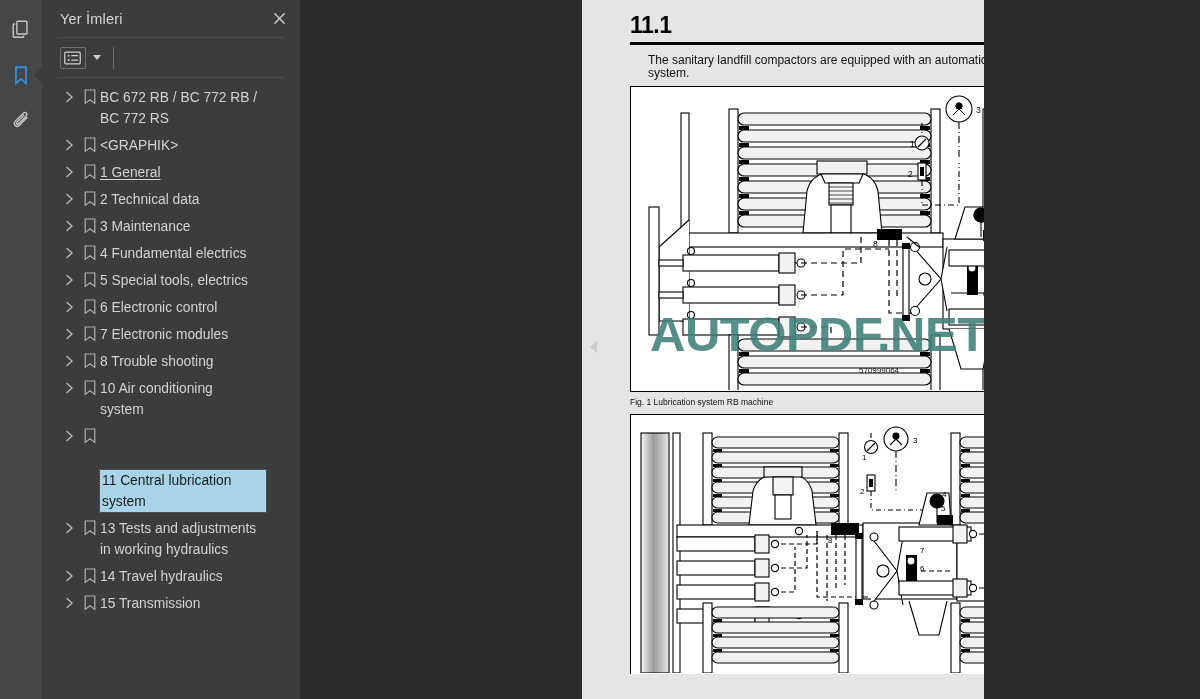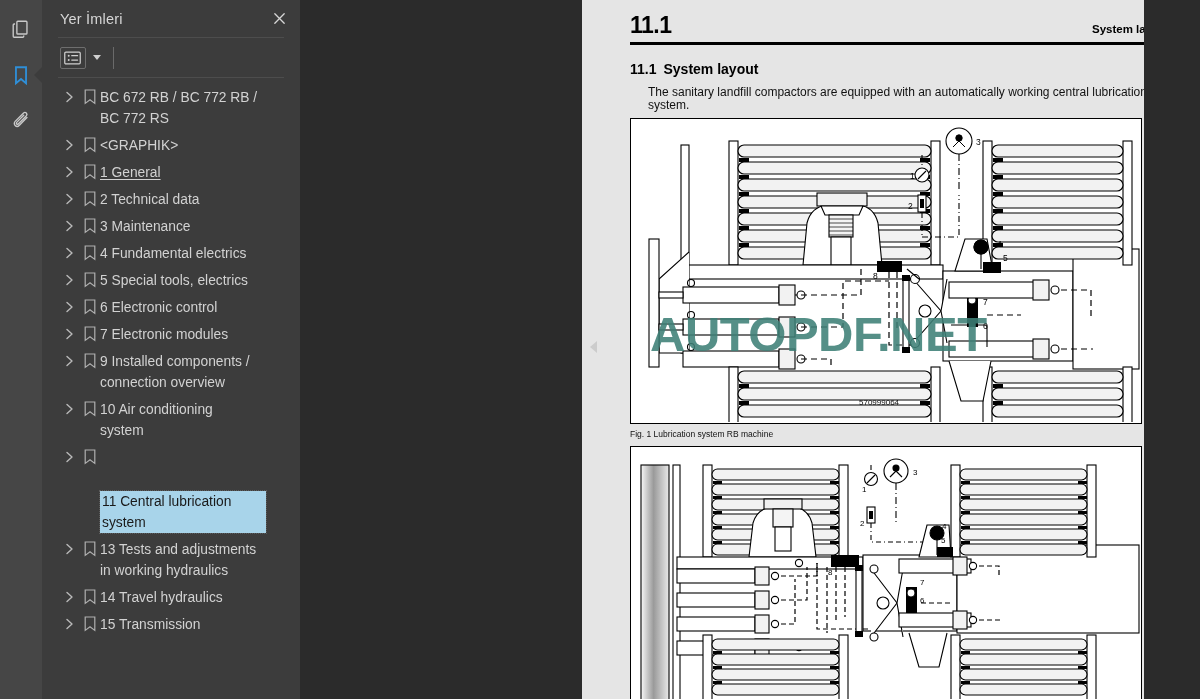--- a/index.html
+++ b/index.html
@@ -2,21 +2,21 @@
 <html><head>
 <meta charset="utf-8">
 <style>
   * { box-sizing: border-box; margin: 0; padding: 0; }
   html, body {
     width: 1200px; height: 699px;
     background: #2b2b2b;
     font-family: "Liberation Sans", sans-serif;
     overflow: hidden;
   }
-  #app { position: relative; width: 1144px; height: 699px; display: flex; }
+  #app { position: relative; width: 984px; height: 699px; display: flex; }
 
   
   .rail {
     width: 42px; height: 699px;
     background: #464646;
     flex: 0 0 42px;
     position: relative;
     padding-top: 6px;
   }
   .rail-btn {
@@ -419,21 +419,21 @@
             <div class="twisty">
               <svg width="9" height="12" viewBox="0 0 9 12" fill="none" stroke="#b9b9b9" stroke-width="1.4" stroke-linecap="round" stroke-linejoin="round">
                 <path d="M2 1.5 L7 6 L2 10.5"></path>
               </svg>
             </div>
             <div class="bm-ico">
               <svg width="12" height="16" viewBox="0 0 12 16" fill="none" stroke="#b0b0b0" stroke-width="1.2">
                 <path d="M1.2 1 h9.6 v13.4 l-4.8 -3.6 l-4.8 3.6 z"></path>
               </svg>
             </div>
-            <div class="node-label">9 Installed components / connection overview</div>
+            <div class="node-label">8 Trouble shooting</div>
           </div>
           <div class="node">
             <div class="twisty">
               <svg width="9" height="12" viewBox="0 0 9 12" fill="none" stroke="#b9b9b9" stroke-width="1.4" stroke-linecap="round" stroke-linejoin="round">
                 <path d="M2 1.5 L7 6 L2 10.5"></path>
               </svg>
             </div>
             <div class="bm-ico">
               <svg width="12" height="16" viewBox="0 0 12 16" fill="none" stroke="#b0b0b0" stroke-width="1.2">
                 <path d="M1.2 1 h9.6 v13.4 l-4.8 -3.6 l-4.8 3.6 z"></path>
@@ -509,23 +509,20 @@
 
     <div class="page">
       <div class="page-inner">
 
         <div class="doc-head">
           <div class="doc-num">11.1</div>
           <div class="doc-headright">System layout</div>
         </div>
         <div class="doc-rule"></div>
 
-        <div class="sec-title">
-          <span class="n">11.1</span><span>System layout</span>
-        </div>
 
         <div class="body-text">The sanitary landfill compactors are equipped with an automatically working central lubrication system.</div>
 
         <div class="figbox" style="height:306px;">
           <svg class="fig" width="509" height="303" viewBox="0 0 509 303">
             <g stroke="#000" fill="none" stroke-width="1.1">
 
               <rect x="50" y="26" width="8" height="208" fill="#fff"></rect>
 
               <g>

